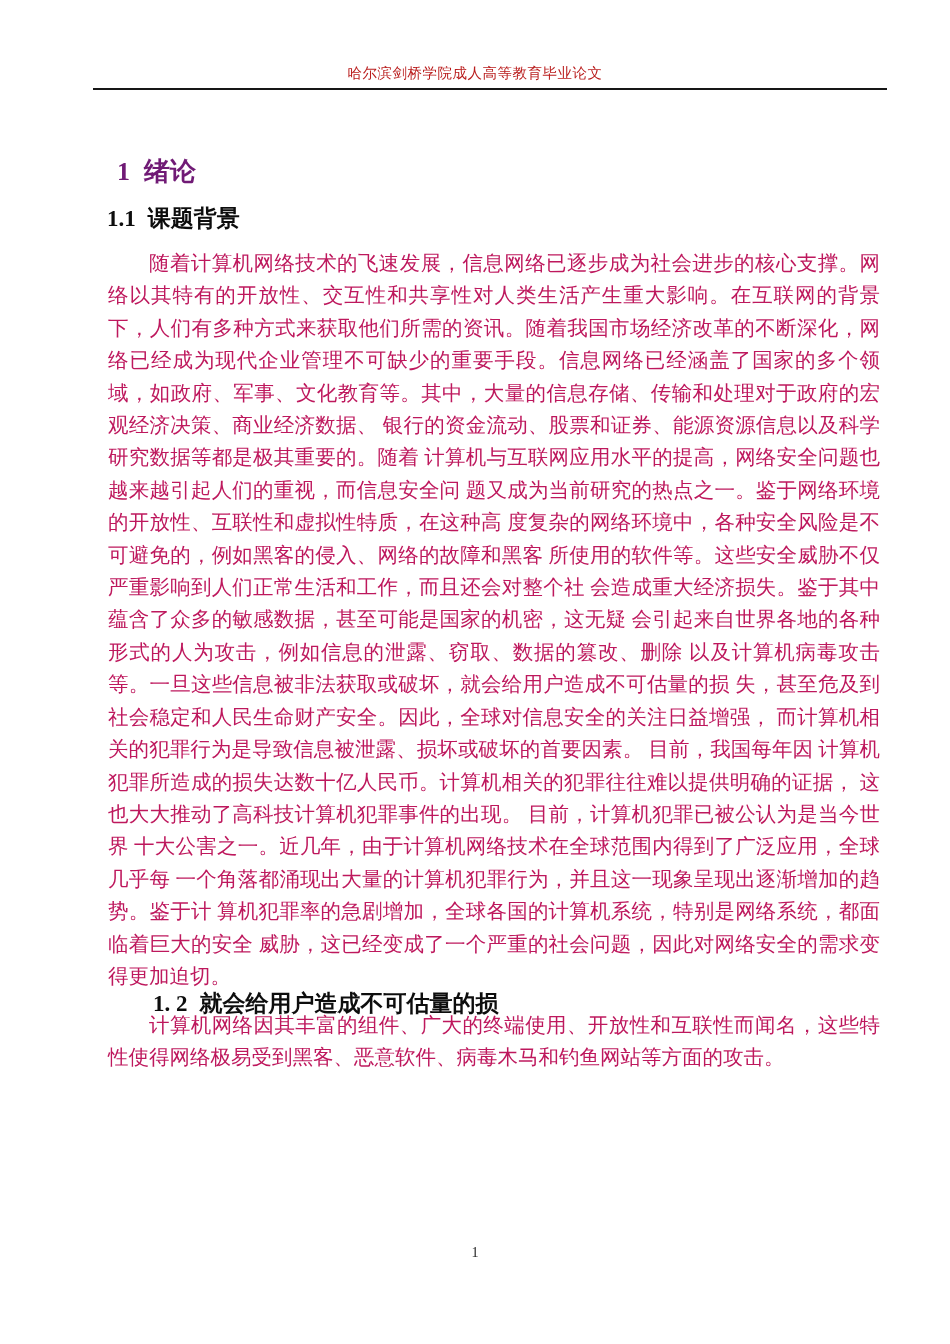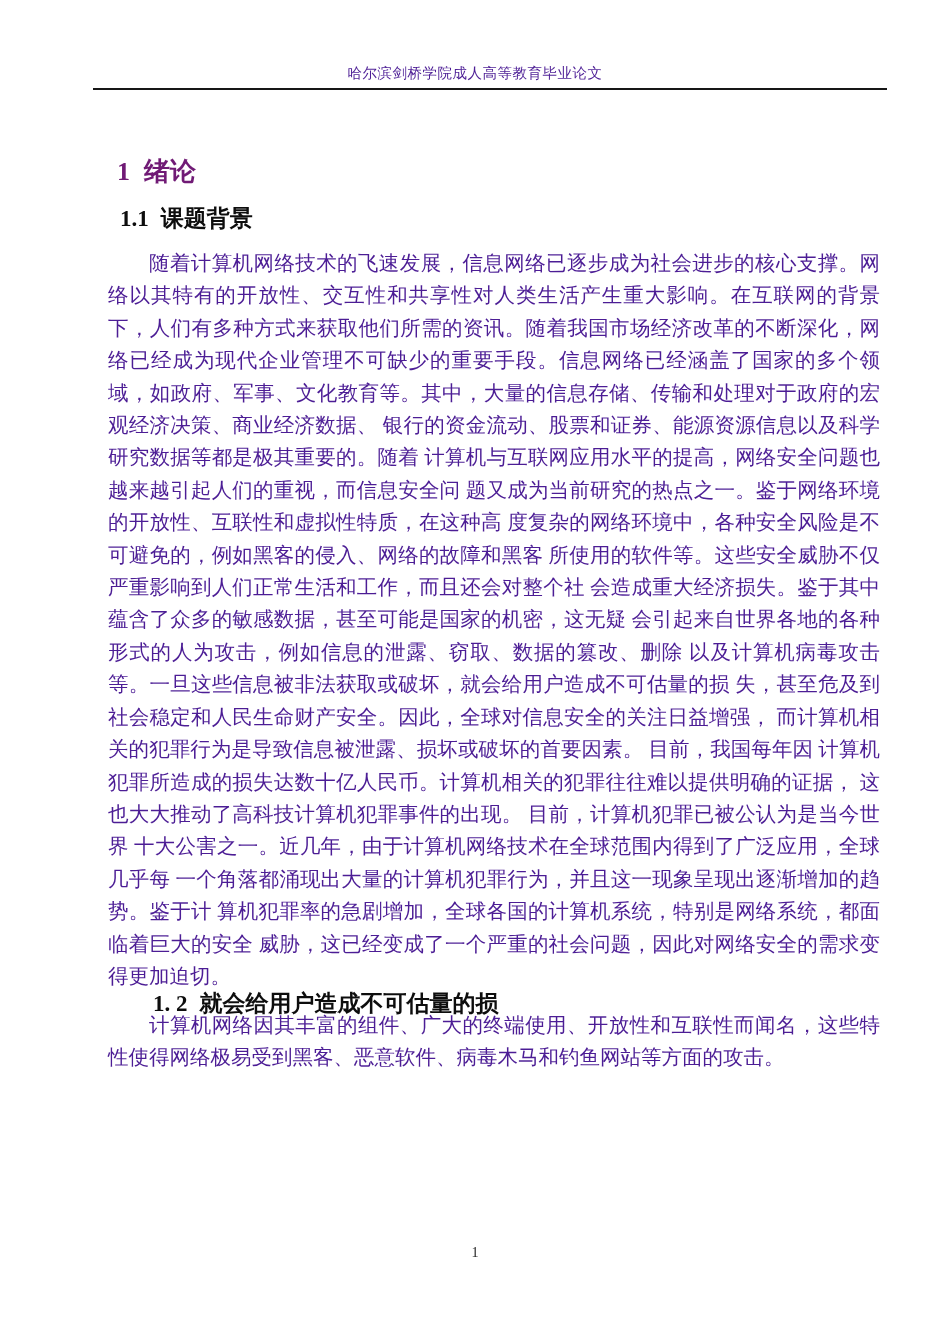--- a/index.html
+++ b/index.html
@@ -17,21 +17,21 @@
     color: #141414;
   }
   .running-head {
     position: absolute;
     top: 64px;
     left: 0;
     width: 100%;
     text-align: center;
     font-size: 14.5px;
     letter-spacing: 0.5px;
-    color: #4c1d95;
+    color: #b91c1c;
   }
   .header-rule {
     position: absolute;
     top: 88px;
     left: 93px;
     width: 794px;
     height: 2px;
     background: #161616;
   }
   .chapter-heading {
@@ -55,32 +55,32 @@
     font-size: 23px;
     font-weight: bold;
     font-family: "Liberation Sans", sans-serif;
     color: #0d0d0d;
     white-space: nowrap;
   }
   .section-heading .h-num {
     font-family: "Liberation Serif", serif;
     margin-right: 12px;
   }
-  .section-heading.sec-1 { top: 203px; left: 120px; }
+  .section-heading.sec-1 { top: 203px; left: 107px; }
   .section-heading.sec-2 { top: 988px; left: 153px; }
   .body-para {
     position: absolute;
     left: 108px;
     width: 772px;
     margin: 0;
     font-size: 20.5px;
     line-height: 32.4px;
     text-align: justify;
     text-indent: 2em;
-    color: #4c1d95;
+    color: #be185d;
   }
   .body-para.para-1 { top: 247px; }
   .body-para.para-2 { top: 1009px; }
   .page-number {
     position: absolute;
     top: 1245px;
     left: 0;
     width: 100%;
     text-align: center;
     font-size: 14px;

